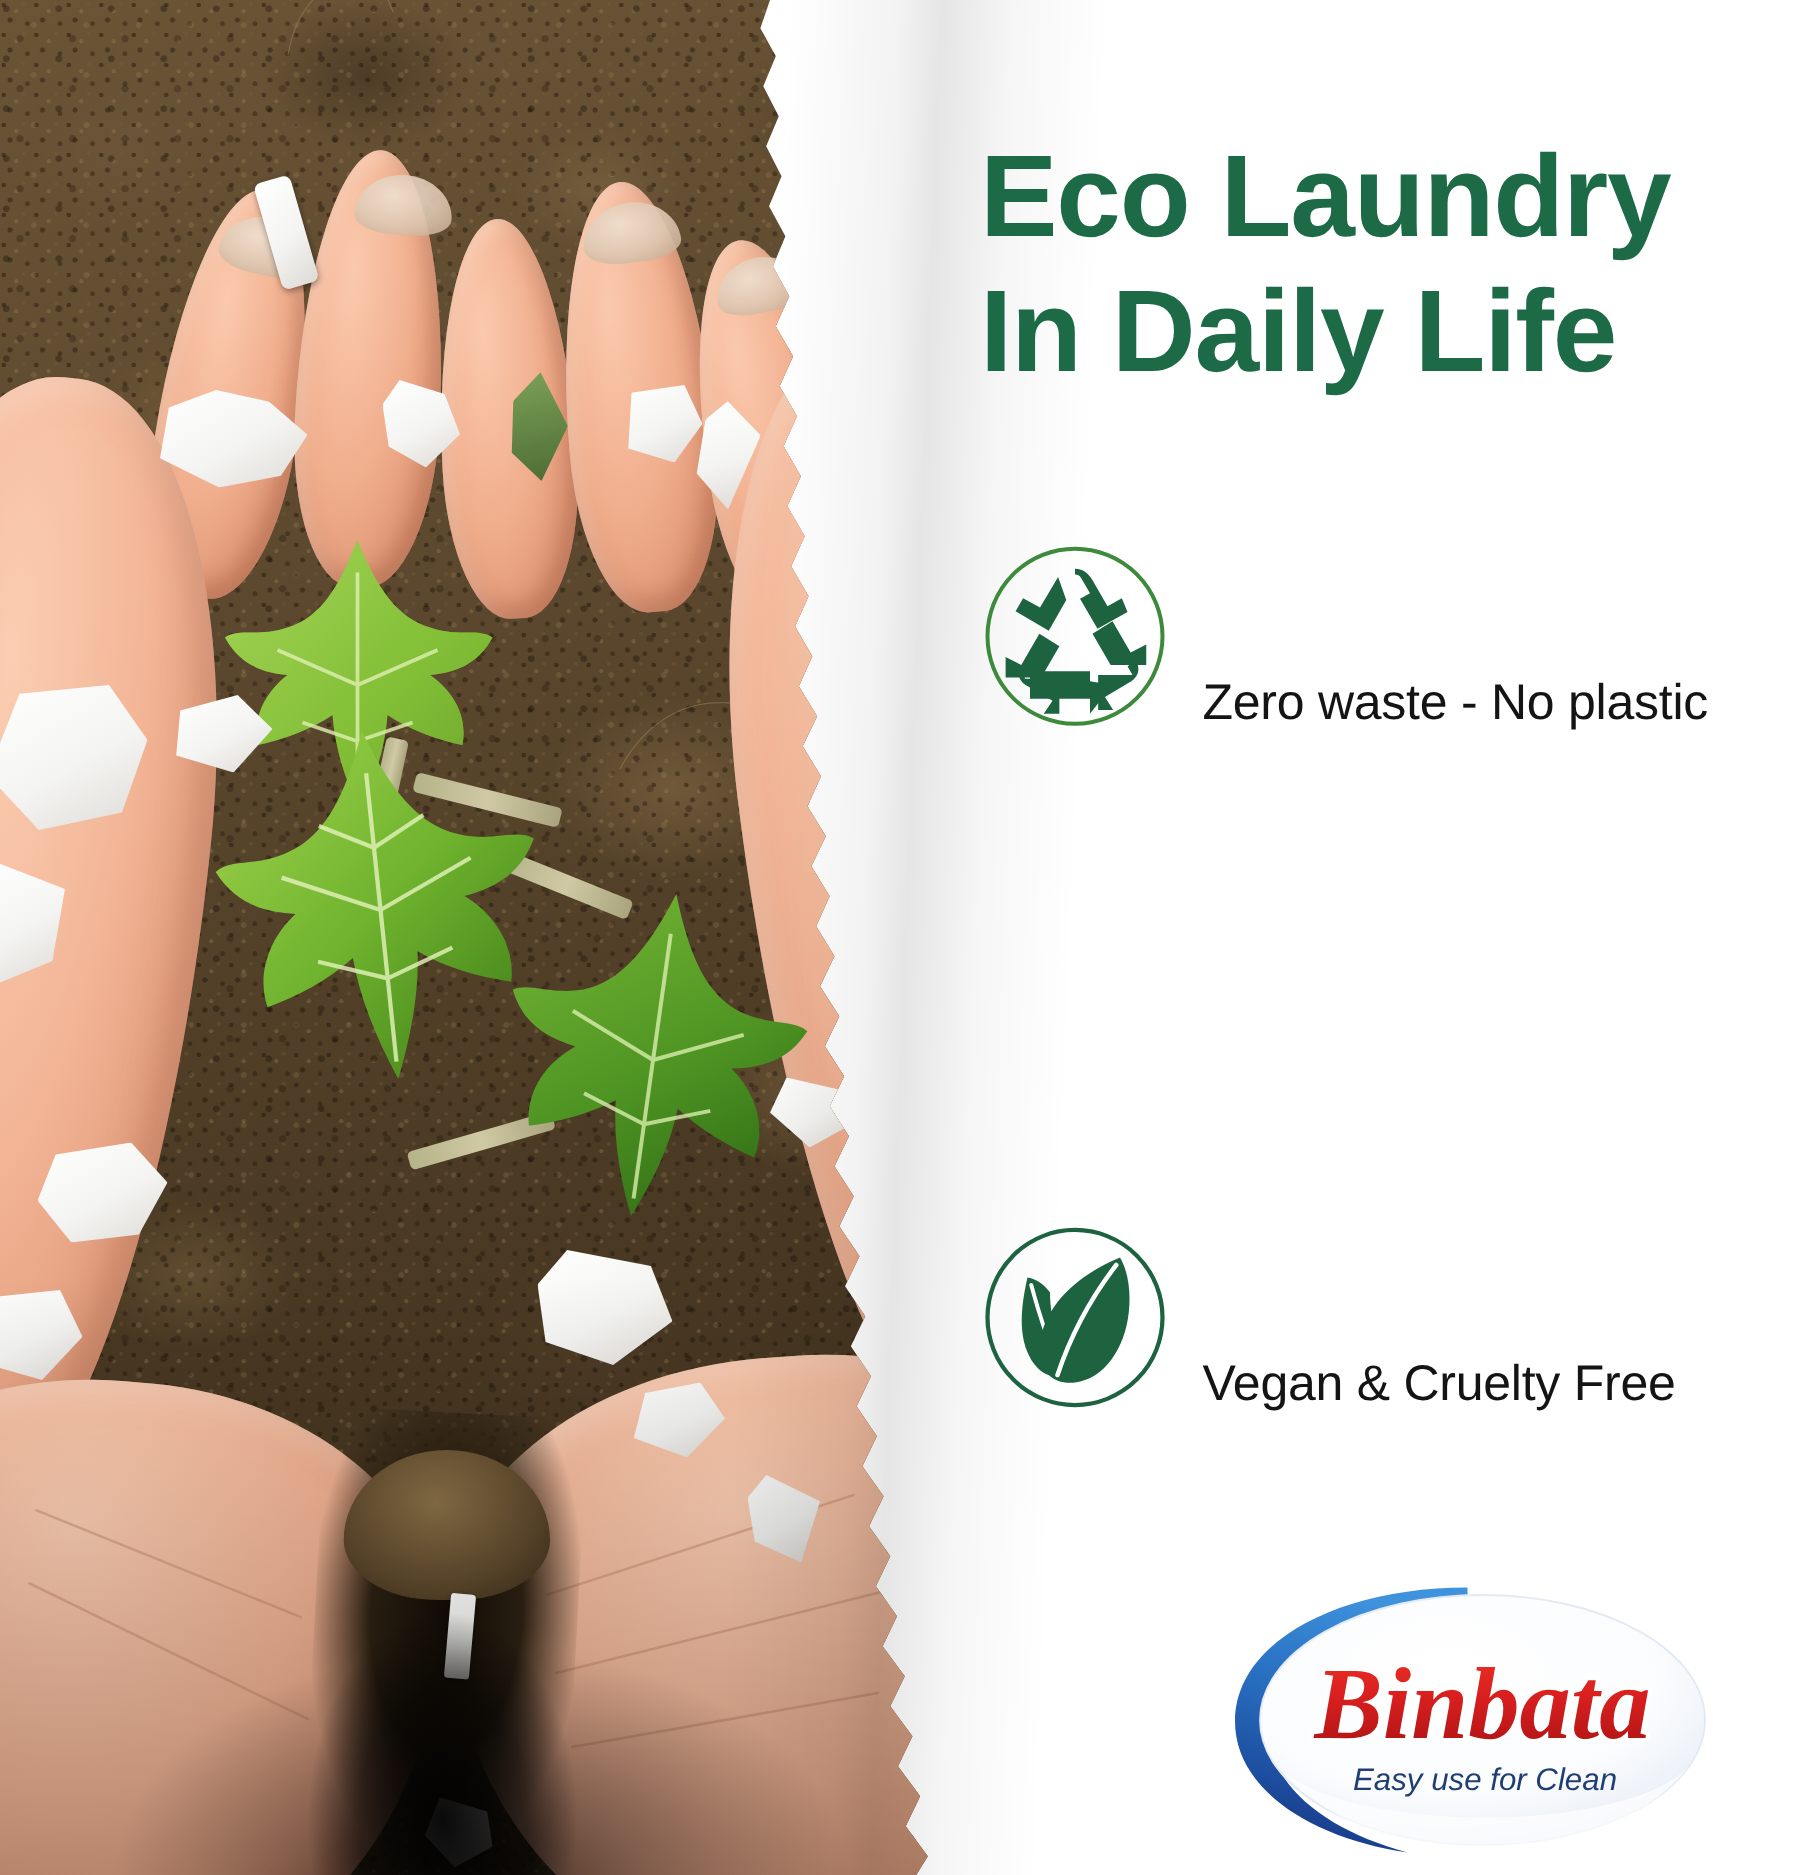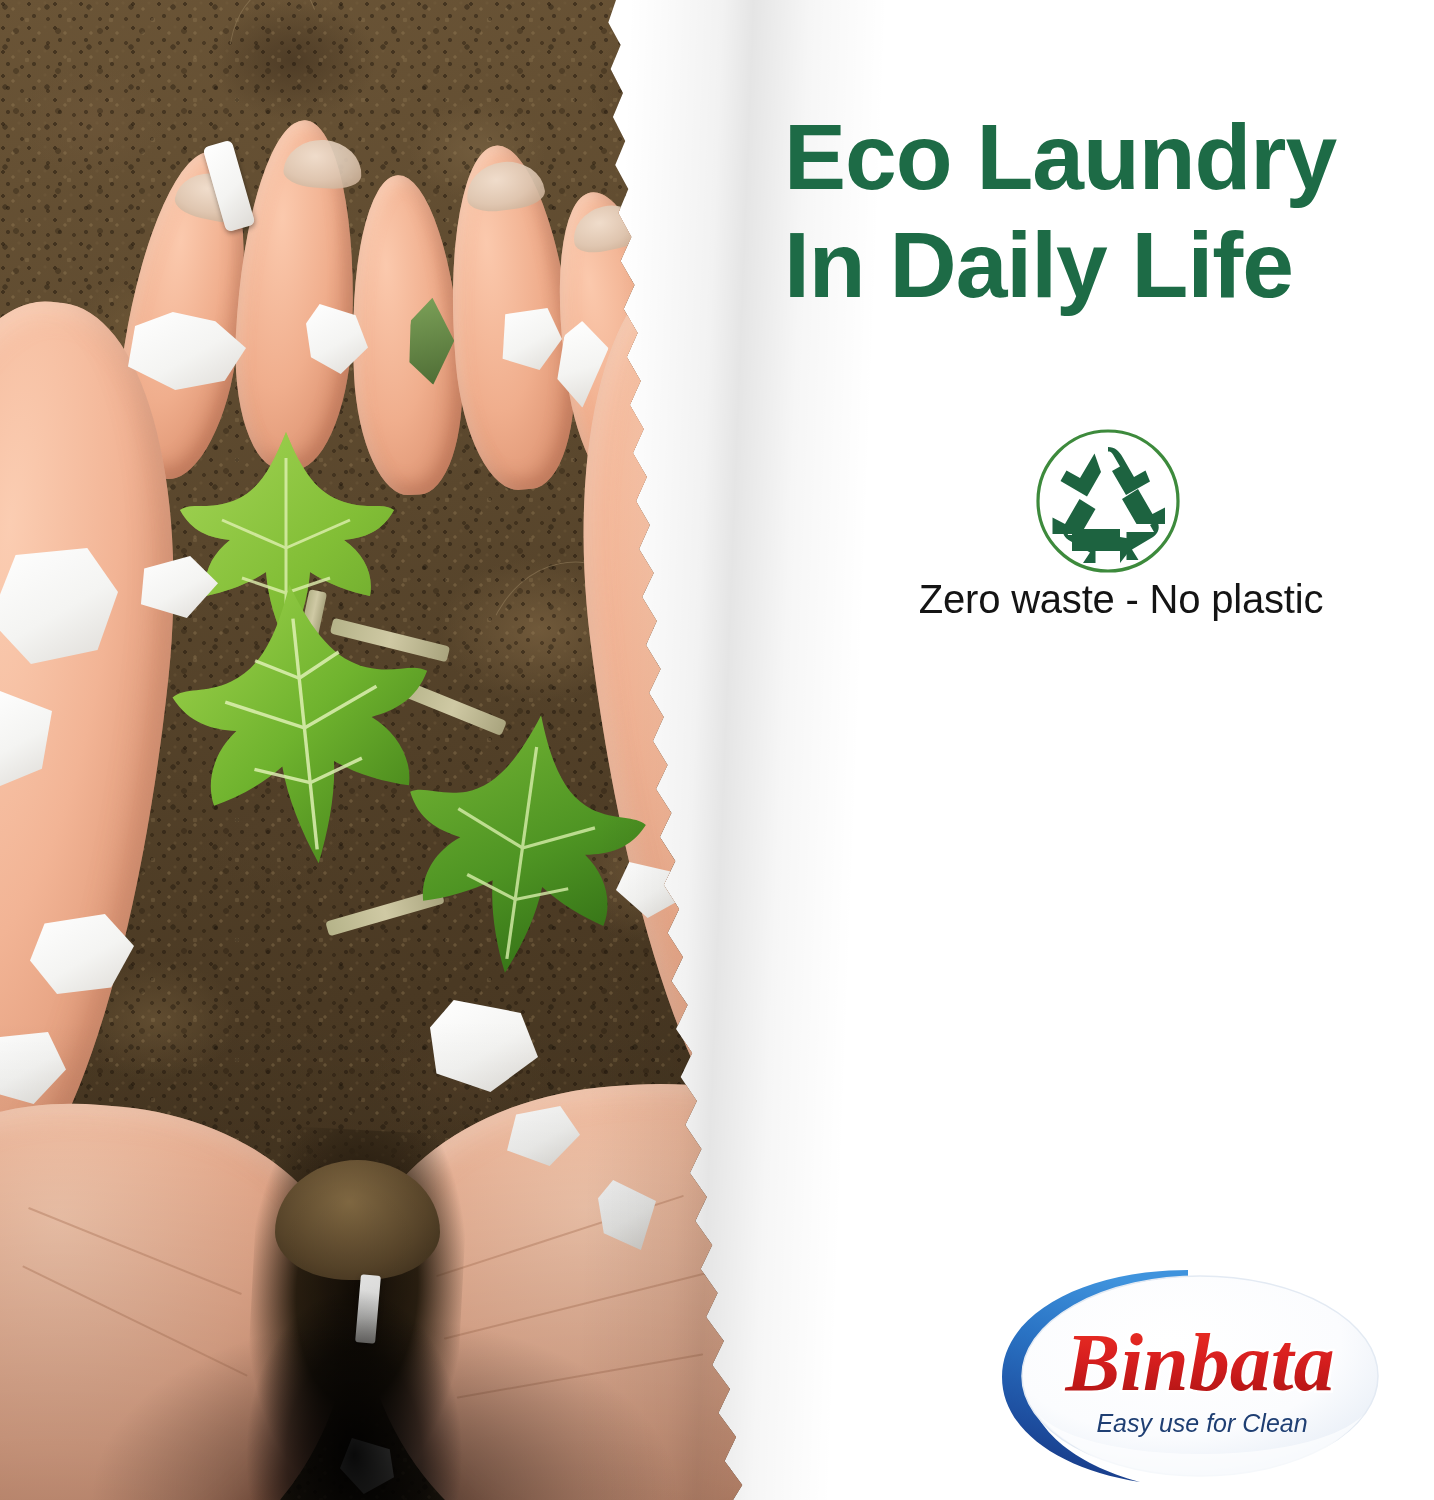--- a/index.html
+++ b/index.html
@@ -166,39 +166,39 @@
     width:640px;
     font-size:93px; line-height:1.16;
     font-weight:700; letter-spacing:-1px;
     color:#1d6b46;
     white-space:pre-line;
   }
 
   .feature{
     position:absolute; left:14px;
     width:648px; height:160px;
-    display:flex; align-items:center;flex-direction:column;
+    display:flex; align-items:flex-end;
   }
   .feature.f1{ top:425px; }
   .feature.f2{ top:698px; }
   .feature.f3{ top:970px; }
 
   .badge{ width:152px; height:152px; flex:0 0 152px; position:relative; }
   .badge svg{ display:block; width:100%; height:100%; }
 
   .feature-label{
     margin-left:26px;
     font-size:40px; font-weight:400;
     color:#141414; white-space:nowrap;
     letter-spacing:-0.2px;
   }
 
   
   .logo{
-    position:absolute; left:218px; top:1262px;
+    position:absolute; left:204px; top:1262px;
     width:420px; height:230px;
   }
   .logo svg{ display:block; width:100%; height:100%; }
 </style>
 </head>
 <body>
 
 <div class="poster">
 
   <div class="photo-panel">
@@ -376,20 +376,34 @@
             <path d="M33 99 C29 105 31 111.5 36.5 115 L58 127.5 L51 138 L63.5 138 L63.5 110 L36 110 Z"></path>
             <path d="M40 104 L88 104 L88 126 L40 126 Z"></path>
             <path d="M88 112 L106 115 L88 138 Z"></path>
           </g>
         </svg>
       </div>
       <div class="feature-label">Zero waste - No plastic</div>
     </div>
 
 
+    <div class="feature f3">
+      <div class="badge">
+        <svg viewBox="0 0 152 152" aria-hidden="true">
+          <circle cx="76" cy="76" r="70" fill="none" stroke="#1d6340" stroke-width="3.4"></circle>
+
+          <path d="M38 44 C32 70 30 96 44 114 C52 124 64 126 72 120 C64 104 56 78 56 56 C50 48 44 45 38 44 Z" fill="#1d6340"></path>
+          <path d="M41 50 C47 72 54 96 64 116" fill="none" stroke="#ffffff" stroke-width="3.2" stroke-linecap="round"></path>
+
+          <path d="M112 28 C78 42 52 66 48 96 C45 118 58 130 76 128 C100 125 116 100 119 72 C121 54 118 38 112 28 Z" fill="#1d6340"></path>
+          <path d="M109 34 C92 56 74 86 62 122" fill="none" stroke="#ffffff" stroke-width="3.6" stroke-linecap="round"></path>
+        </svg>
+      </div>
+      <div class="feature-label">Vegan &amp; Cruelty Free</div>
+    </div>
 
     <div class="logo">
       <svg viewBox="0 0 420 230" aria-hidden="true">
         <defs>
           <linearGradient id="arcg" x1="0.45" y1="0" x2="0.2" y2="1">
             <stop offset="0%" stop-color="#3f93dd"></stop>
             <stop offset="35%" stop-color="#2a73c4"></stop>
             <stop offset="75%" stop-color="#1d4d9e"></stop>
             <stop offset="100%" stop-color="#16347f"></stop>
           </linearGradient>

